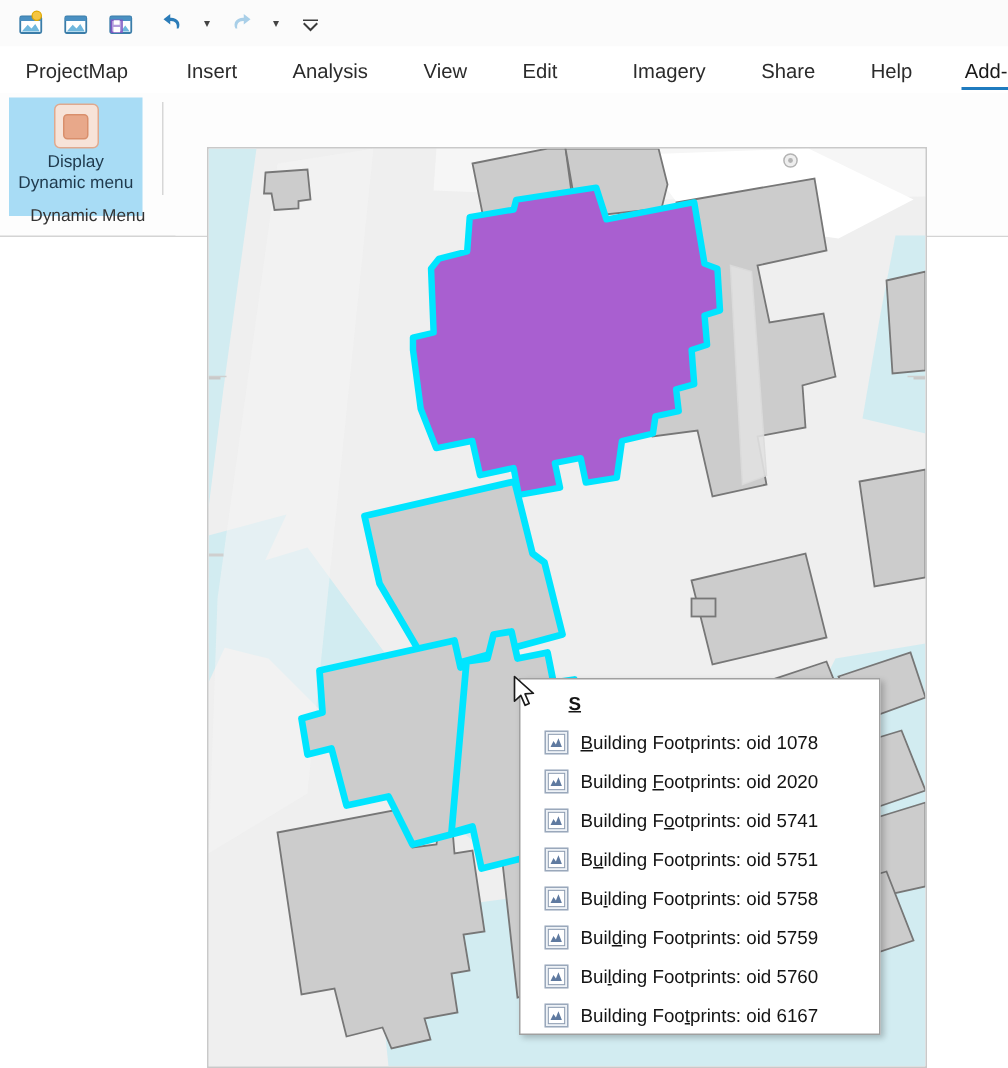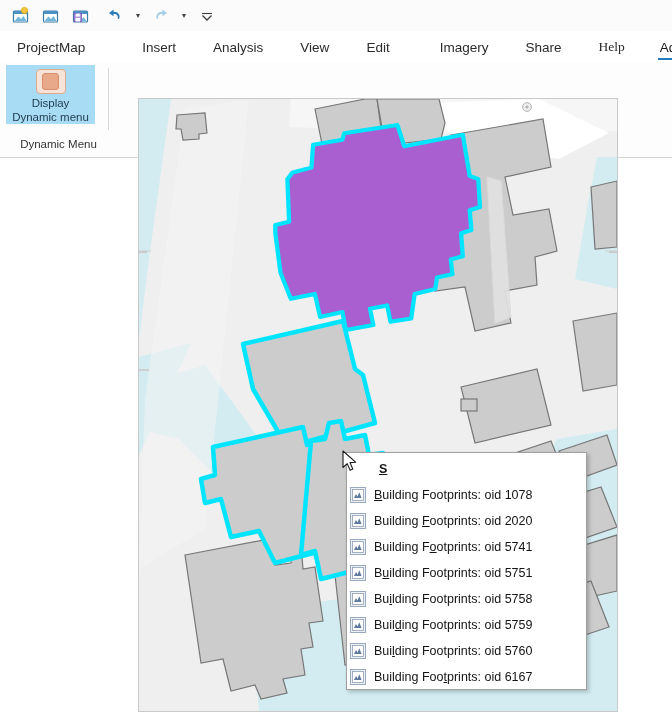--- a/index.html
+++ b/index.html
@@ -48,21 +48,21 @@
   
   .ribbon {
     position: absolute; left: 0; top: 62px; width: 672px; height: 96px;
     background: #fdfdfd;
     border-bottom: 1px solid #d4d4d4;
   }
   .ribbon-group {
     position: absolute; left: 0; top: 0; width: 117px; height: 95px;
   }
   .big-button {
-    position: absolute; left: 6px; top: 3px; width: 89px; height: 59px;
+    position: absolute; left: 6px; top: 3px; width: 89px; height: 79px;
     background: #a8dcf5;
     display: flex; flex-direction: column; align-items: center; justify-content: flex-start;
     padding-top: 4px;
     cursor: pointer;
   }
   .big-icon {
     width: 30px; height: 30px; border: 1.5px solid #e0a98e; border-radius: 4px;
     background: #f7e3d8;
     display: flex; align-items: center; justify-content: center;
     margin-bottom: 2px;
@@ -104,21 +104,21 @@
     box-shadow: 2px 2px 4px rgba(0,0,0,0.22);
     padding: 3px 0 4px 0;
   }
   .ctx-header {
     height: 26px; display: flex; align-items: center;
     padding-left: 32px;
     font-size: 12.5px; font-weight: bold; color: #151515;
   }
   .ctx-item {
     height: 26px; display: flex; align-items: center;
-    padding-left: 3px; cursor: default;
+    padding-left: 16px; cursor: default;
   }
   .ctx-icon {
     width: 16px; height: 16px; flex: 0 0 16px;
     border: 1px solid #9aa8bb; background: #eef2f7;
     margin-right: 8px;
     display: flex; align-items: center; justify-content: center;
   }
   .ctx-icon svg { display: block; }
   .ctx-label { font-size: 12.5px; color: #141414; white-space: nowrap; }
   .mn { text-decoration: underline; }
@@ -174,27 +174,27 @@
       <svg width="20" height="20" viewBox="0 0 20 20">
         <line x1="5" y1="7.5" x2="15" y2="7.5" stroke="#3b3b3b" stroke-width="1.1"></line>
         <path d="M5.5 9.5 L10 14 L14.5 9.5" fill="none" stroke="#3b3b3b" stroke-width="1.3"></path>
       </svg>
     </div>
   </div>
 
   <div class="tabstrip">
     <div class="tab" style="margin-left:17px;"><span>Project</span></div>
     <div class="tab" style=""><span>Map</span></div>
-    <div class="tab" style="margin-left:57px;"><span>Insert</span></div>
+    <div class="tab" style="margin-left:39px;"><span>Insert</span></div>
     <div class="tab" style="margin-left:37px;"><span>Analysis</span></div>
     <div class="tab" style="margin-left:37px;"><span>View</span></div>
     <div class="tab" style="margin-left:37px;text-align:center;"><span>Edit</span></div>
     <div class="tab" style="margin-left:50px;"><span>Imagery</span></div>
     <div class="tab" style="margin-left:37px;"><span>Share</span></div>
-    <div class="tab" style="margin-left:37px;font-family:Liberation Serif, serif;"><span>Help</span></div>
+    <div class="tab" style="margin-left:37px;"><span>Help</span></div>
     <div class="tab active" style="margin-left:35px;"><span>Add-In</span></div>
   </div>
 
   <div class="ribbon">
     <div class="ribbon-group">
       <div class="big-button">
         <span class="big-icon">
             <i></i>
           </span>
         <span class="big-label">

